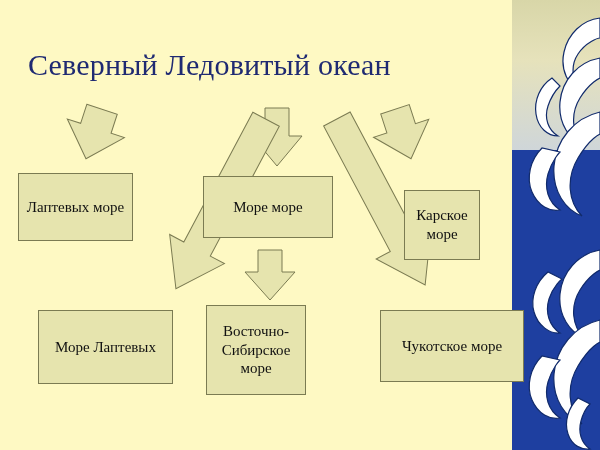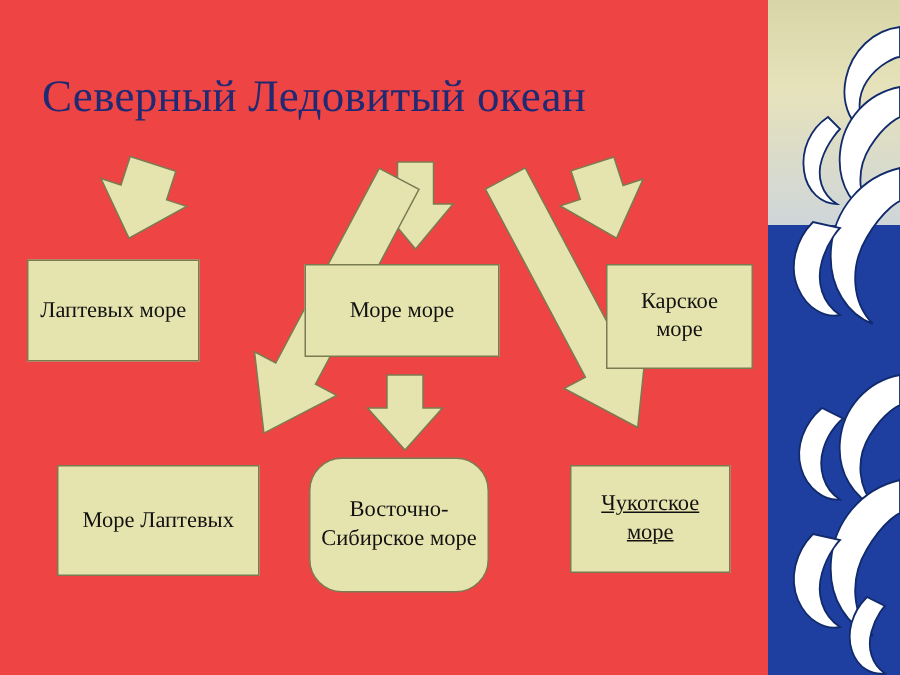--- a/index.html
+++ b/index.html
@@ -9,21 +9,21 @@
   body {
     width: 600px;
     height: 450px;
     overflow: hidden;
     font-family: "Liberation Serif", serif;
   }
   #slide {
     position: relative;
     width: 600px;
     height: 450px;
-    background: #ef4444;
+    background: #fef9c3;
     overflow: hidden;
   }
   
   #right-band {
     position: absolute;
     top: 0;
     right: 0;
     width: 88px;
     height: 450px;
     overflow: hidden;
@@ -68,24 +68,24 @@
     display: flex;
     align-items: center;
     justify-content: center;
     text-align: center;
     box-sizing: border-box;
     padding: 4px 6px;
     font-family: "Liberation Serif", serif;
   }
   #box-barents  { left: 18px;  top: 173px; width: 115px; height: 68px; }
   #box-beloe    { left: 203px; top: 176px; width: 130px; height: 62px; }
-  #box-karskoe  { left: 404px; top: 176px; width: 98px;  height: 70px; }
+  #box-karskoe  { left: 404px; top: 190px; width: 76px;  height: 70px; }
   #box-laptev   { left: 38px;  top: 310px; width: 135px; height: 74px; }
-  #box-vostsib  { left: 206px; top: 305px; width: 120px; height: 90px; border-radius: 22px; }
-  #box-chukot   { left: 380px; top: 310px; width: 107px; height: 72px; text-decoration: underline; }
+  #box-vostsib  { left: 206px; top: 305px; width: 100px; height: 90px; }
+  #box-chukot   { left: 380px; top: 310px; width: 144px; height: 72px; }
 
   #arrow-layer {
     position: absolute;
     left: 0; top: 0;
     width: 600px;
     height: 450px;
     pointer-events: none;
   }
   .arrow-shape {
     fill: #e6e4ae;

